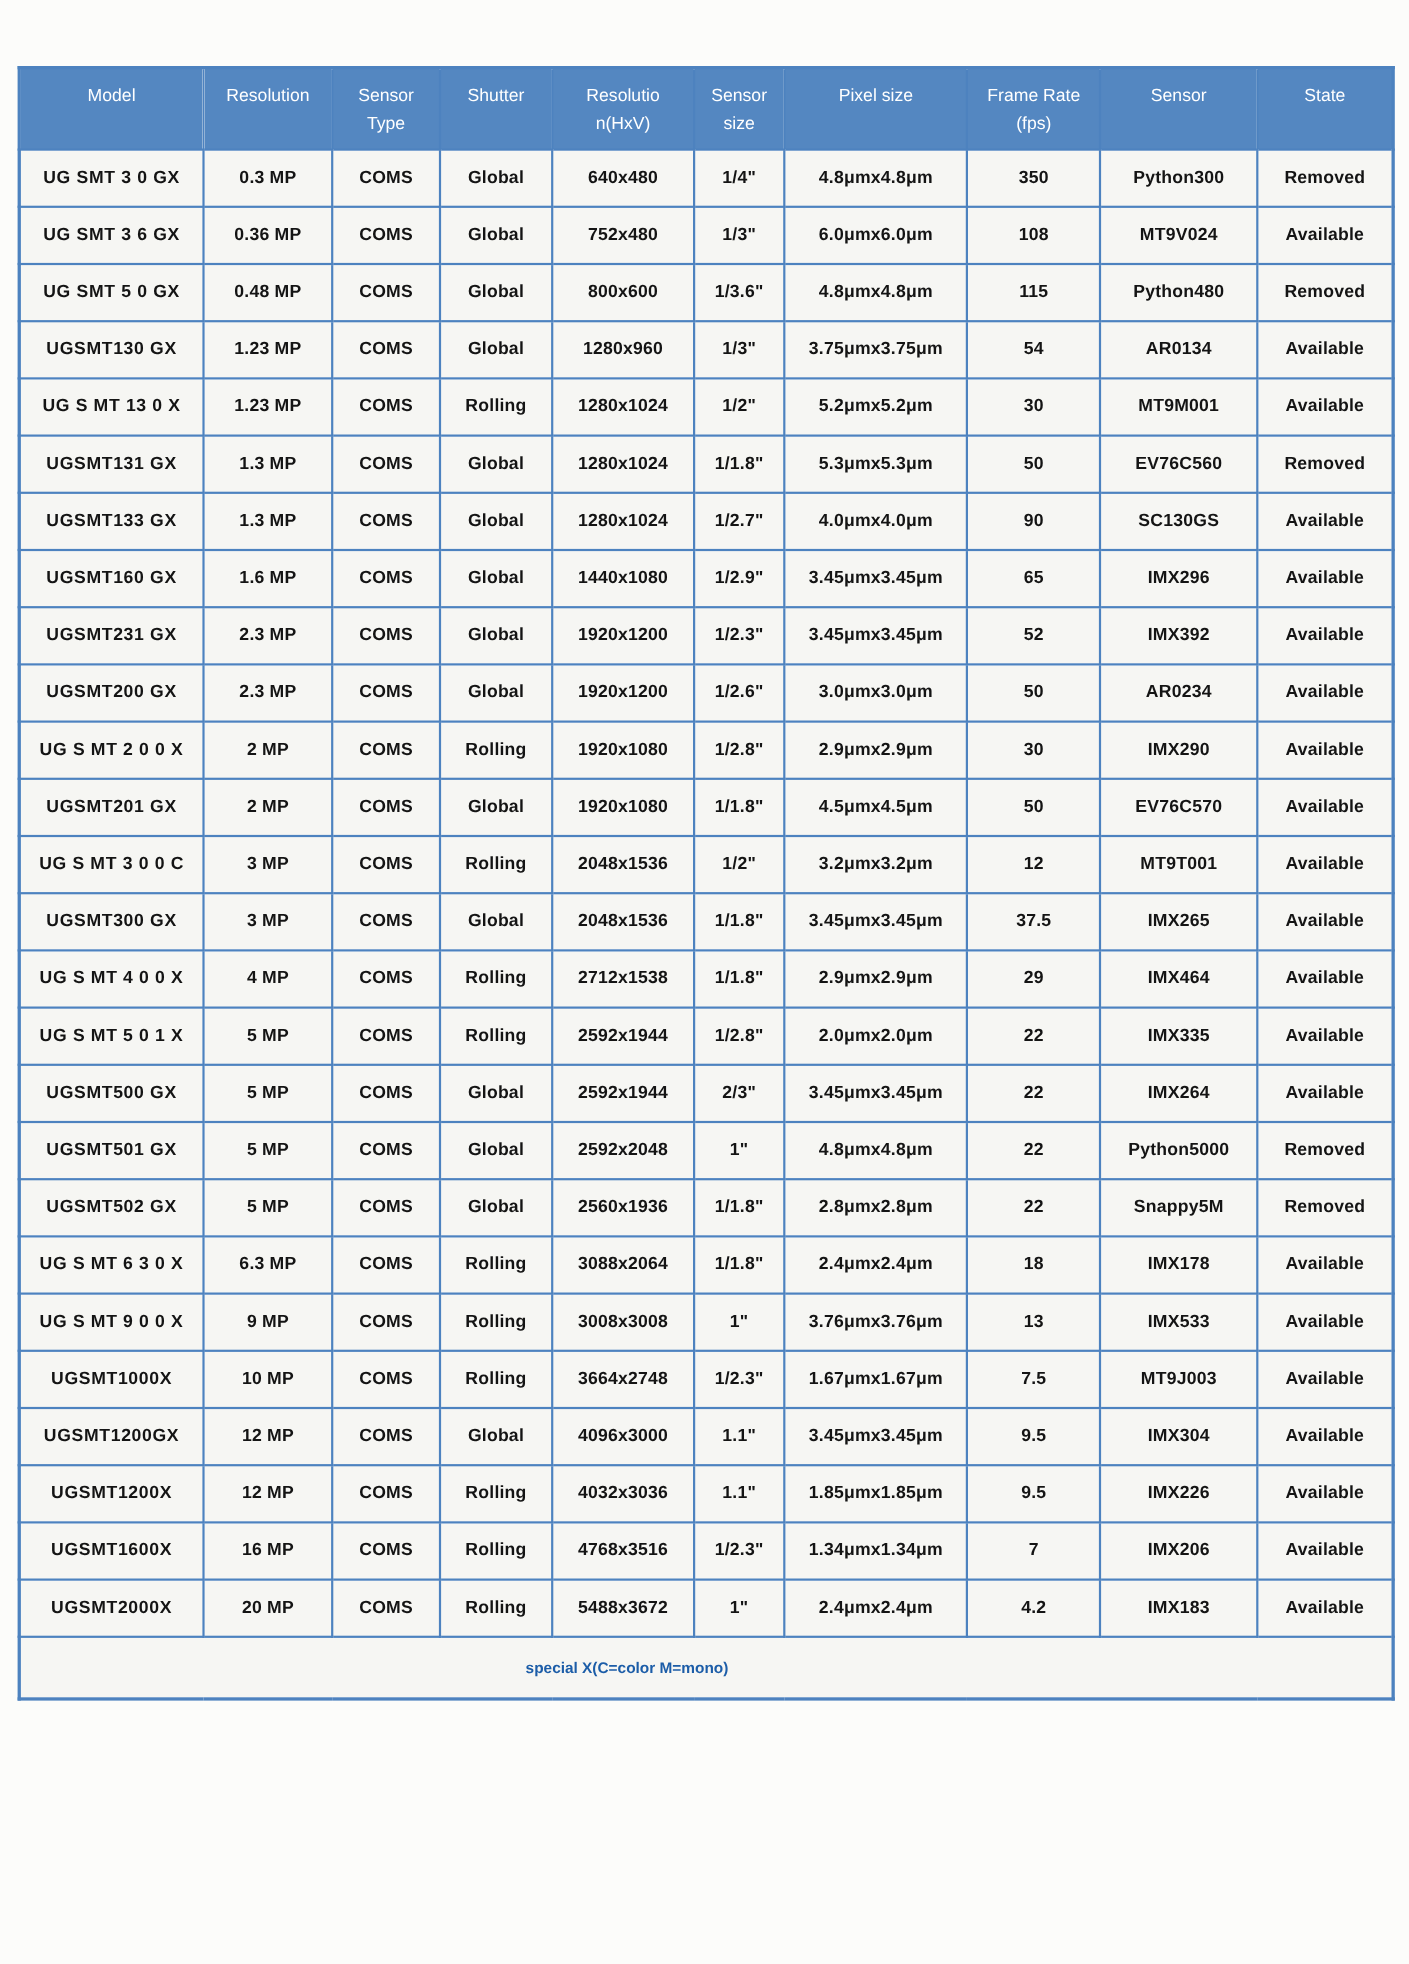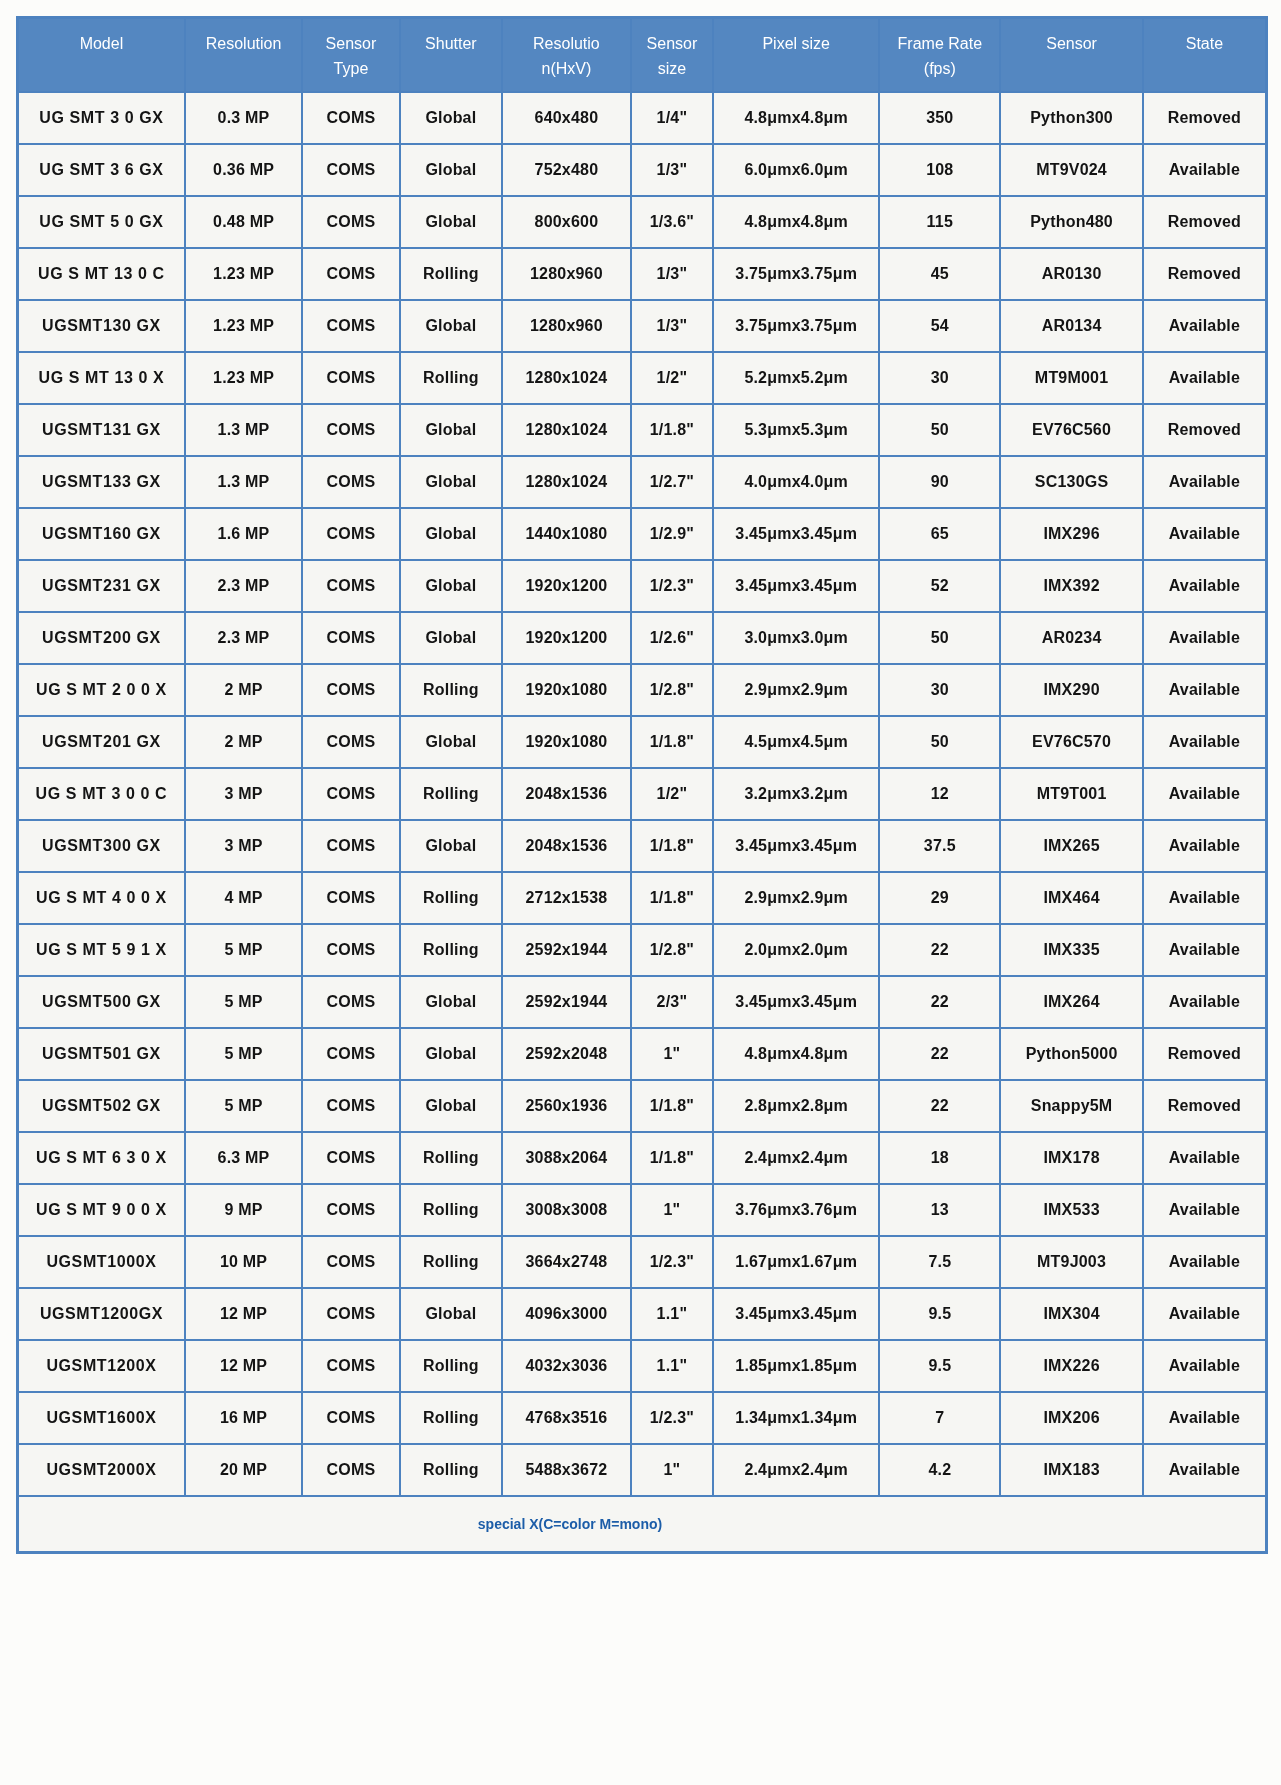--- a/index.html
+++ b/index.html
@@ -20,20 +20,21 @@
     position:relative;
   }
   .table-wrap{
     position:absolute;left:16px;top:16px;width:1252px;
   }
   table{
     width:100%;
     border-collapse:collapse;
     table-layout:fixed;
     border:3px solid var(--border);
+    margin-top:44px;
   }
   th,td{
     border:2px solid var(--border);
     text-align:center;
     overflow:hidden;
   }
   thead th{
     background:var(--header-bg);
     color:var(--header-text);
     font-weight:400;
@@ -129,32 +130,20 @@
     <td>COMS</td>
     <td>Global</td>
     <td>800x600</td>
     <td>1/3.6"</td>
     <td>4.8μmx4.8μm</td>
     <td>115</td>
     <td>Python480</td>
     <td>Removed</td>
   </tr>
 
-  <tr>
-    <td class="cell-model">UG S MT 13 0 C</td>
-    <td>1.23 MP</td>
-    <td>COMS</td>
-    <td>Rolling</td>
-    <td>1280x960</td>
-    <td>1/3"</td>
-    <td>3.75μmx3.75μm</td>
-    <td>45</td>
-    <td>AR0130</td>
-    <td>Removed</td>
-  </tr>
 
   <tr>
     <td class="cell-model">UGSMT130 GX</td>
     <td>1.23 MP</td>
     <td>COMS</td>
     <td>Global</td>
     <td>1280x960</td>
     <td>1/3"</td>
     <td>3.75μmx3.75μm</td>
     <td>54</td>
@@ -300,21 +289,21 @@
     <td>Rolling</td>
     <td>2712x1538</td>
     <td>1/1.8"</td>
     <td>2.9μmx2.9μm</td>
     <td>29</td>
     <td>IMX464</td>
     <td>Available</td>
   </tr>
 
   <tr>
-    <td class="cell-model">UG S MT 5 9 1 X</td>
+    <td class="cell-model">UG S MT 5 0 1 X</td>
     <td>5 MP</td>
     <td>COMS</td>
     <td>Rolling</td>
     <td>2592x1944</td>
     <td>1/2.8"</td>
     <td>2.0μmx2.0μm</td>
     <td>22</td>
     <td>IMX335</td>
     <td>Available</td>
   </tr>

